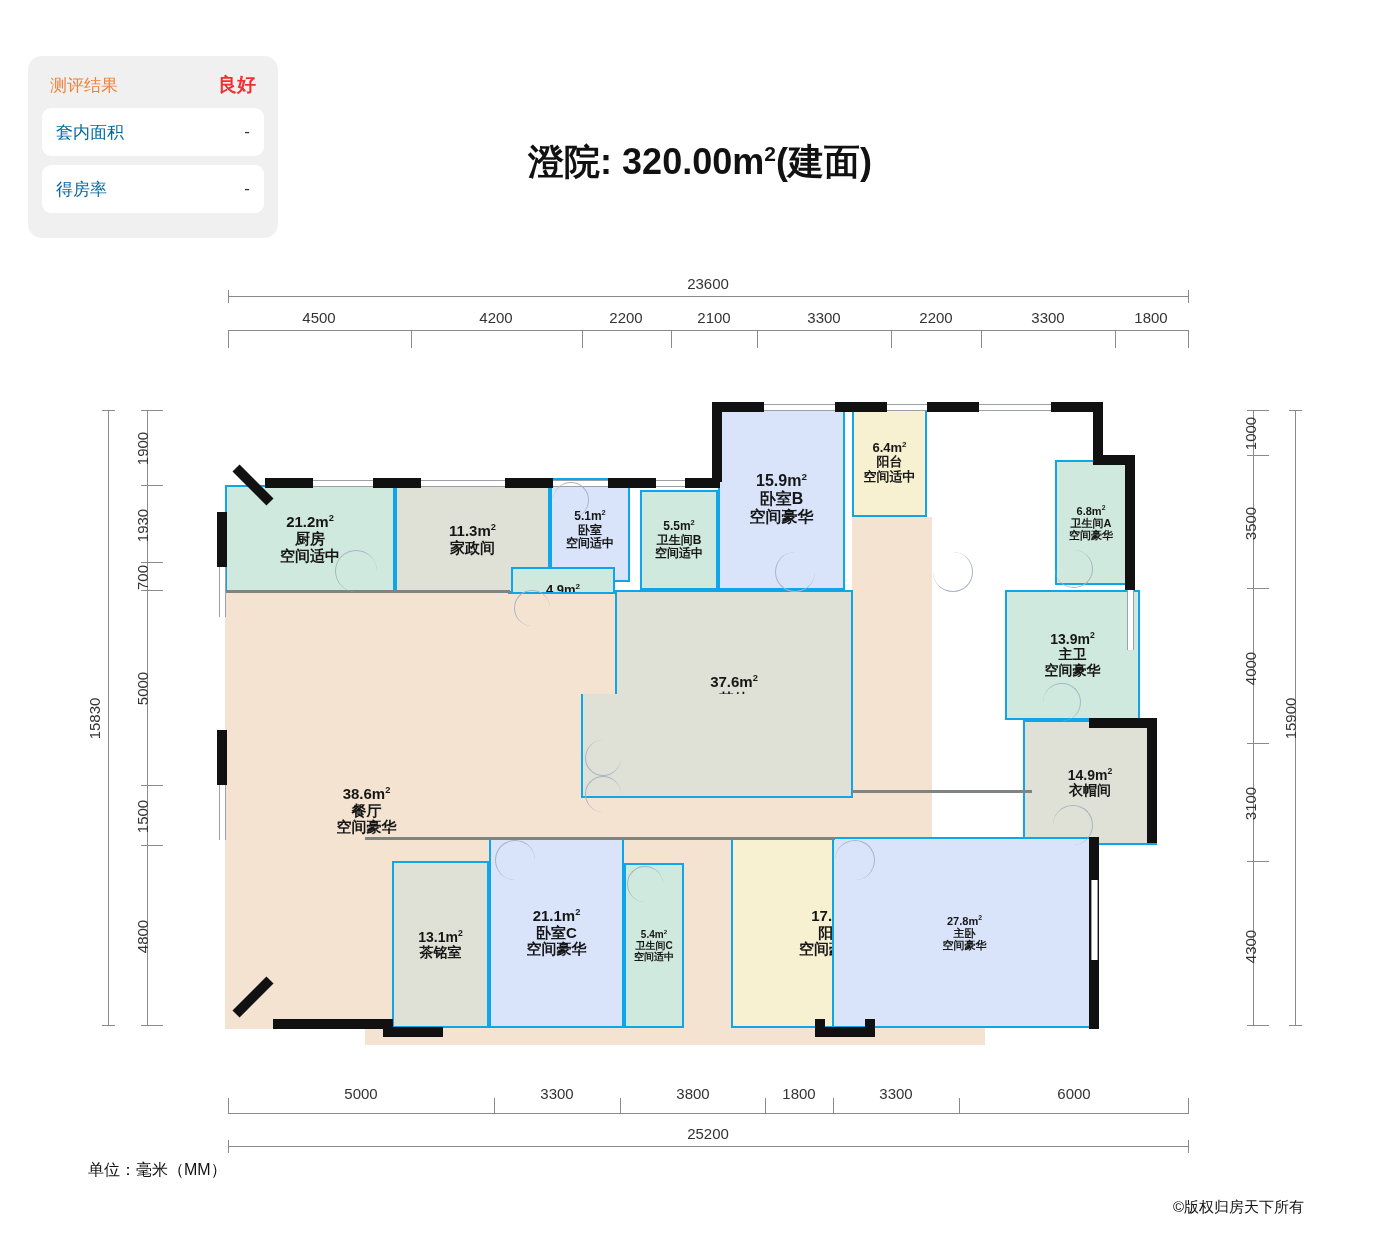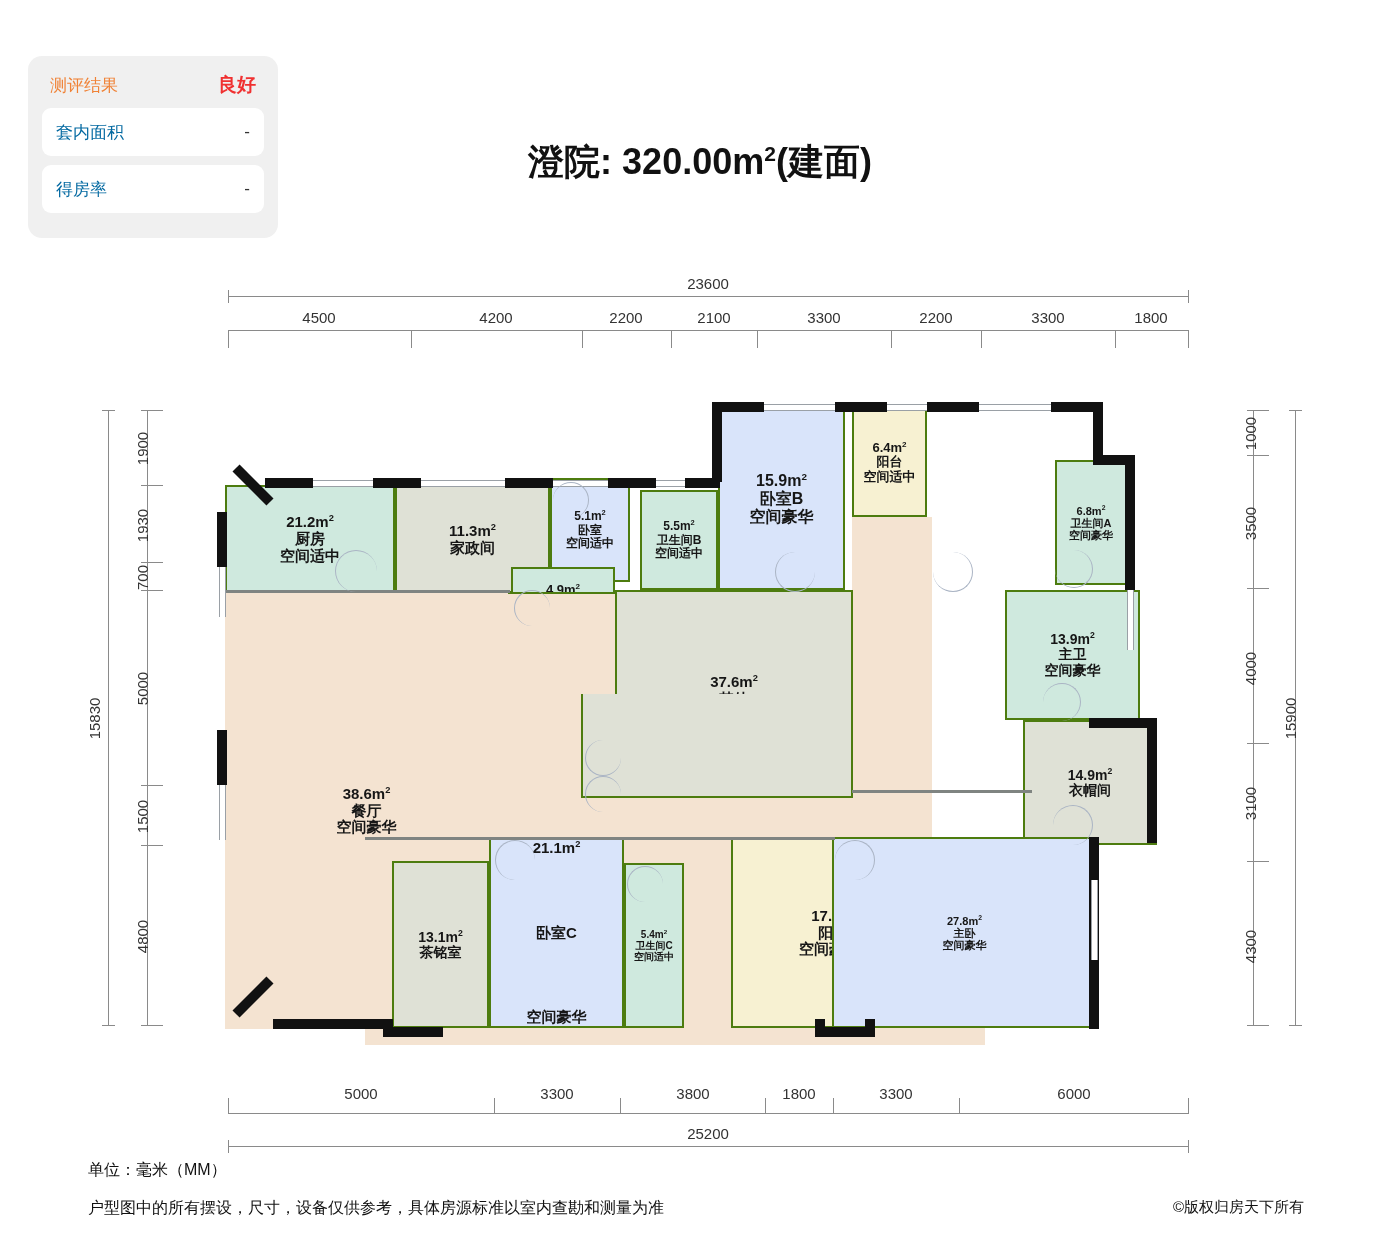--- a/index.html
+++ b/index.html
@@ -78,21 +78,21 @@
   .rot { transform: rotate(-90deg); }
 
   
   #plan {
     position: absolute;
     left: 215px; top: 400px;
     width: 975px; height: 635px;
   }
   .room {
     position: absolute;
-    border: 2px solid #4d7c0f;
+    border: 2px solid #0ea5e9;
     display: flex;
     flex-direction: column;
     align-items: center;
     justify-content: center;
     text-align: center;
     line-height: 1.12;
     color: #161616;
     overflow: hidden;
   }
   .room .area { font-weight: bold; }
@@ -369,21 +369,21 @@
     <div class="room f-grey" style="left:808px; top:320px; width:134px; height:125px; font-size:14px;">
       <div class="area"><span>14.9</span>m<sup>2</sup></div>
       <div class="nm">衣帽间</div>
     </div>
 
     <div class="room f-grey" style="left:177px; top:461px; width:97px; height:167px; font-size:14px;">
       <div class="area"><span>13.1</span>m<sup>2</sup></div>
       <div class="nm">茶铭室</div>
     </div>
 
-    <div class="room f-blue" style="left:274px; top:437px; width:135px; height:191px; font-size:15px;justify-content:space-between;">
+    <div class="room f-blue" style="left:274px; top:437px; width:135px; height:191px; font-size:15px;">
       <div class="area"><span>21.1</span>m<sup>2</sup></div>
       <div class="nm">卧室C</div>
       <div class="tag">空间豪华</div>
     </div>
 
     <div class="room f-mint" style="left:409px; top:463px; width:60px; height:165px; font-size:10px;">
       <div class="area"><span>5.4</span>m<sup>2</sup></div>
       <div class="nm">卫生间C</div>
       <div class="tag">空间适中</div>
     </div>
@@ -455,16 +455,15 @@
     <div class="door door-q-tl" style="left:840px; top:150px; width:38px; height:38px;"></div>
     <div class="door door-q-bl" style="left:828px; top:283px; width:38px; height:38px;"></div>
     <div class="door door-q-bl" style="left:838px; top:405px; width:40px; height:40px;"></div>
     <div class="door door-q-br" style="left:280px; top:440px; width:40px; height:40px;"></div>
     <div class="door door-q-br" style="left:412px; top:466px; width:36px; height:36px;"></div>
     <div class="door door-q-bl" style="left:620px; top:440px; width:40px; height:40px;"></div>
     <div class="door door-q-bl" style="left:338px; top:82px; width:36px; height:36px;"></div>
   </div>
 
   <div id="unit-note">单位：毫米（MM）</div>
-  <div id="disclaimer">户型图中的所有摆设，尺寸，设备仅供参考，具体房源标准以室内查勘和测量为准</div>
   <div id="copyright">©版权归房天下所有</div>
 
 </div>
 
 </body></html>

